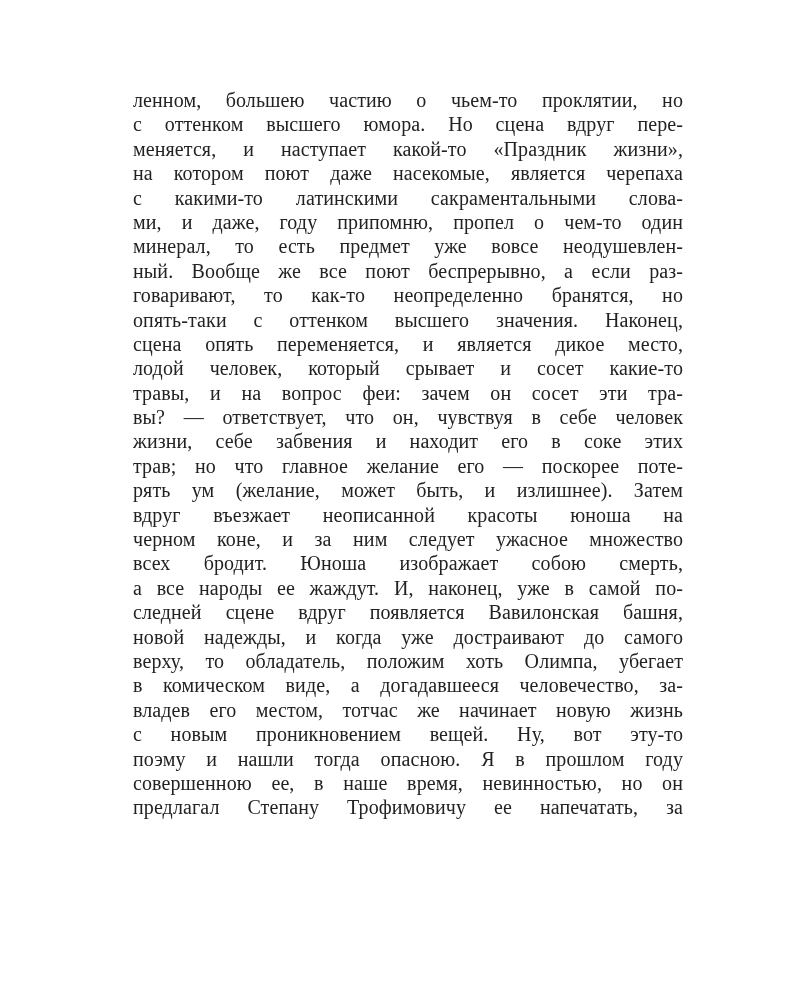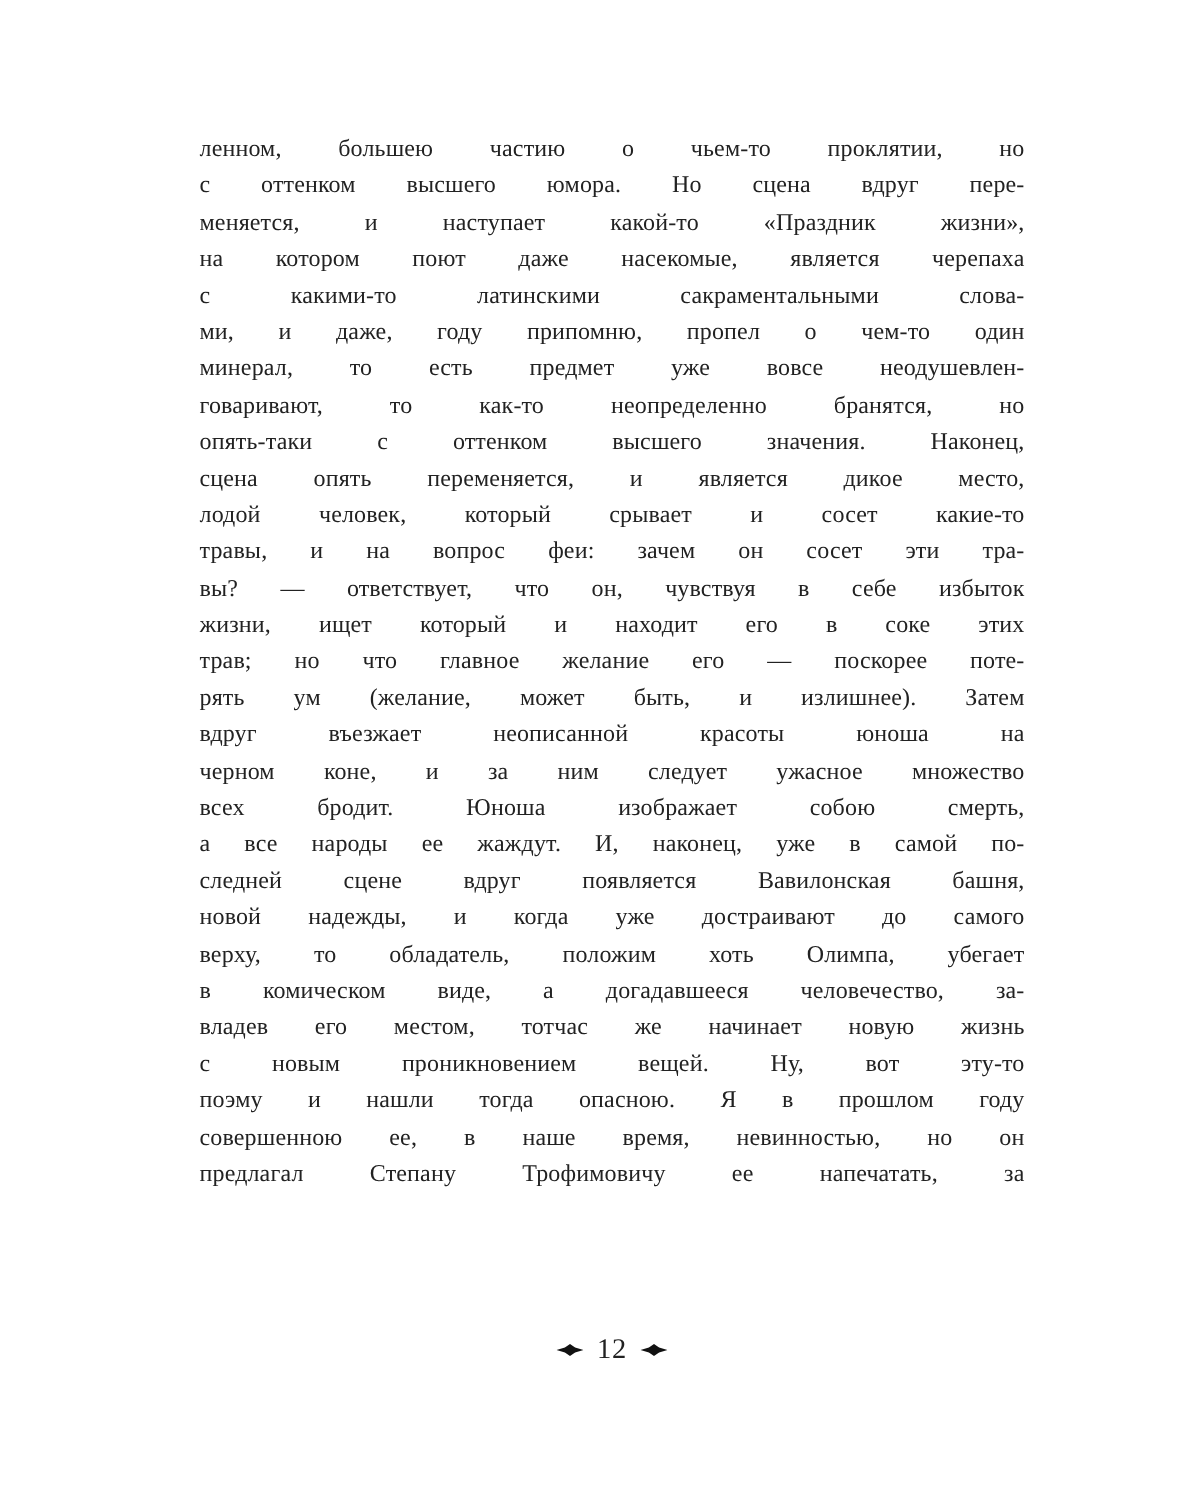--- a/index.html
+++ b/index.html
@@ -16,21 +16,21 @@
     font-family: "Liberation Serif", "DejaVu Serif", serif;
     color: #222222;
   }
   .text-block {
     position: absolute;
     left: 133px;
     top: 88px;
     width: 550px;
   }
   .text-block .line {
-    font-size: 16px;
+    font-size: 20px;
     line-height: 24.4px;
     height: 24.4px;
     text-align: justify;
     text-align-last: justify;
     letter-spacing: 0.1px;
     white-space: normal;
     overflow: hidden;
   }
   .page-footer {
     position: absolute;
@@ -63,51 +63,39 @@
 <div class="book-page">
 
   <div class="text-block">
       <div class="line">ленном, большею частию о чьем-то проклятии, но</div>
       <div class="line">с оттенком высшего юмора. Но сцена вдруг пере-</div>
       <div class="line">меняется, и наступает какой-то «Праздник жизни»,</div>
       <div class="line">на котором поют даже насекомые, является черепаха</div>
       <div class="line">с какими-то латинскими сакраментальными слова-</div>
       <div class="line">ми, и даже, году припомню, пропел о чем-то один</div>
       <div class="line">минерал, то есть предмет уже вовсе неодушевлен-</div>
+      <div class="line">ный. Вообще же все поют беспрерывно, а если раз-</div>
       <div class="line">говаривают, то как-то неопределенно бранятся, но</div>
       <div class="line">опять-таки с оттенком высшего значения. Наконец,</div>
       <div class="line">сцена опять переменяется, и является дикое место,</div>
       <div class="line">лодой человек, который срывает и сосет какие-то</div>
       <div class="line">травы, и на вопрос феи: зачем он сосет эти тра-</div>
-      <div class="line">вы? — ответствует, что он, чувствуя в себе избыток</div>
-      <div class="line">жизни, ищет который и находит его в соке этих</div>
+      <div class="line">вы? — ответствует, что он, чувствуя в себе человек</div>
+      <div class="line">жизни, себе забвения и находит его в соке этих</div>
       <div class="line">трав; но что главное желание его — поскорее поте-</div>
       <div class="line">рять ум (желание, может быть, и излишнее). Затем</div>
       <div class="line">вдруг въезжает неописанной красоты юноша на</div>
       <div class="line">черном коне, и за ним следует ужасное множество</div>
       <div class="line">всех бродит. Юноша изображает собою смерть,</div>
       <div class="line">а все народы ее жаждут. И, наконец, уже в самой по-</div>
       <div class="line">следней сцене вдруг появляется Вавилонская башня,</div>
       <div class="line">новой надежды, и когда уже достраивают до самого</div>
       <div class="line">верху, то обладатель, положим хоть Олимпа, убегает</div>
       <div class="line">в комическом виде, а догадавшееся человечество, за-</div>
       <div class="line">владев его местом, тотчас же начинает новую жизнь</div>
       <div class="line">с новым проникновением вещей. Ну, вот эту-то</div>
       <div class="line">поэму и нашли тогда опасною. Я в прошлом году</div>
       <div class="line">совершенною ее, в наше время, невинностью, но он</div>
       <div class="line">предлагал Степану Трофимовичу ее напечатать, за</div>
     </div>
 
-  <div class="page-footer">
-    <span class="orn">
-      <svg width="18" height="8" viewBox="0 0 18 8" aria-hidden="true">
-        <polygon points="0,4 5.6,2.4 9,0 12.4,2.4 18,4 12.4,5.6 9,8 5.6,5.6" fill="#111111"></polygon>
-      </svg>
-    </span>
-    <span class="page-number">12</span>
-    <span class="orn">
-      <svg width="18" height="8" viewBox="0 0 18 8" aria-hidden="true">
-        <polygon points="0,4 5.6,2.4 9,0 12.4,2.4 18,4 12.4,5.6 9,8 5.6,5.6" fill="#111111"></polygon>
-      </svg>
-    </span>
-  </div>
 
 </div>
 
 </body></html>

